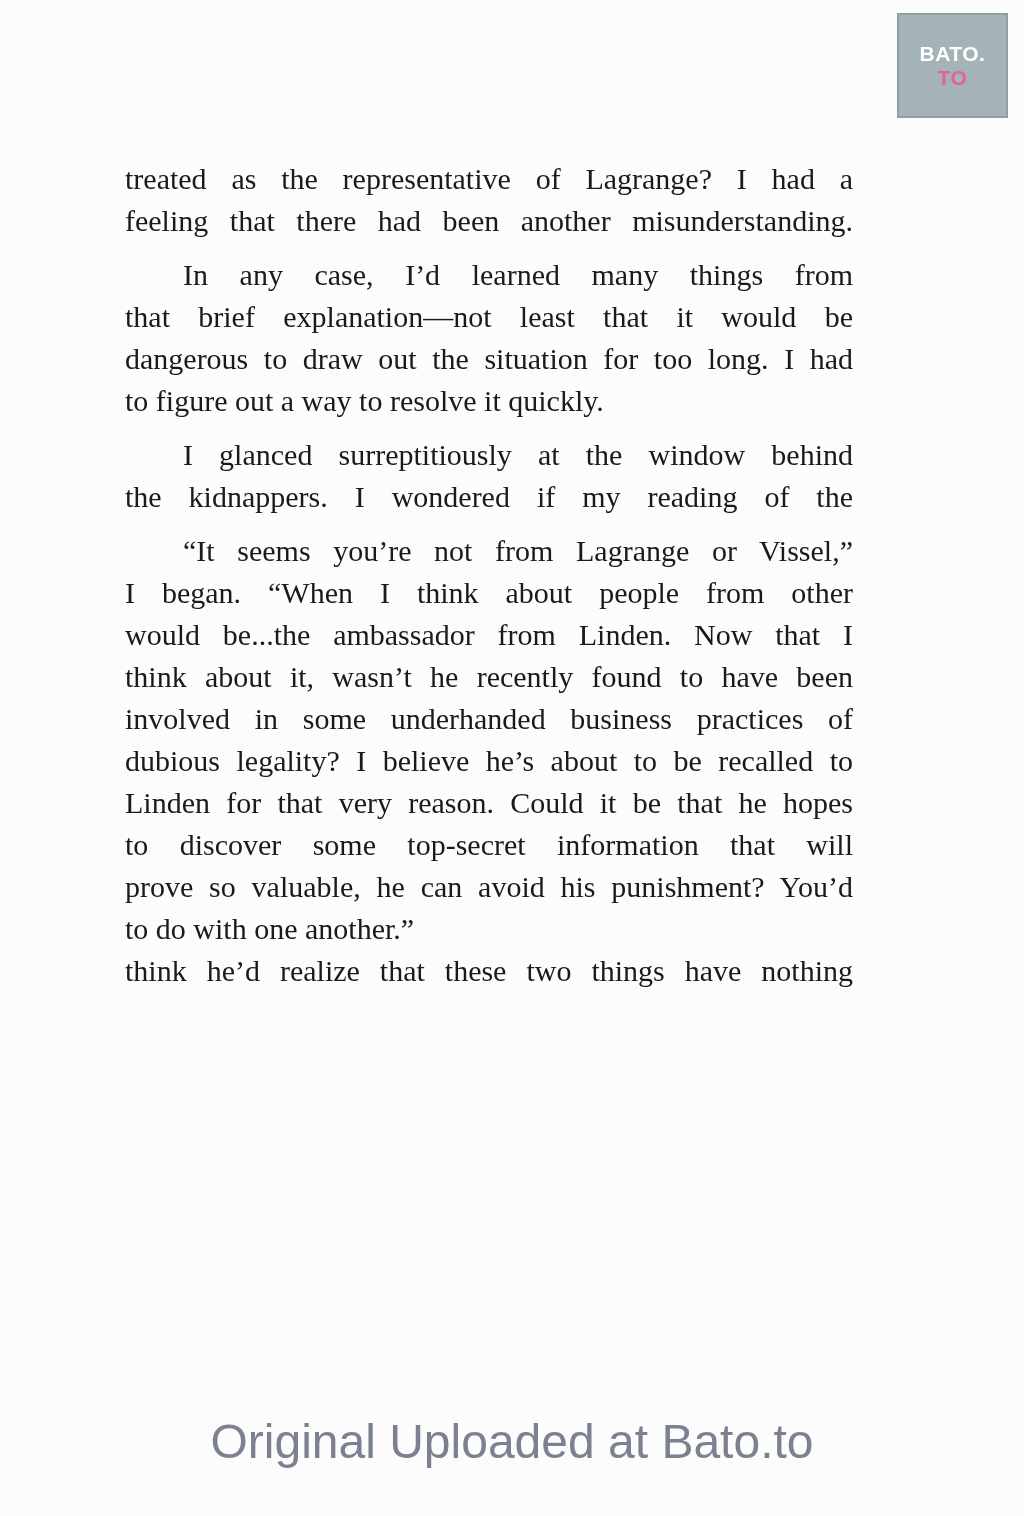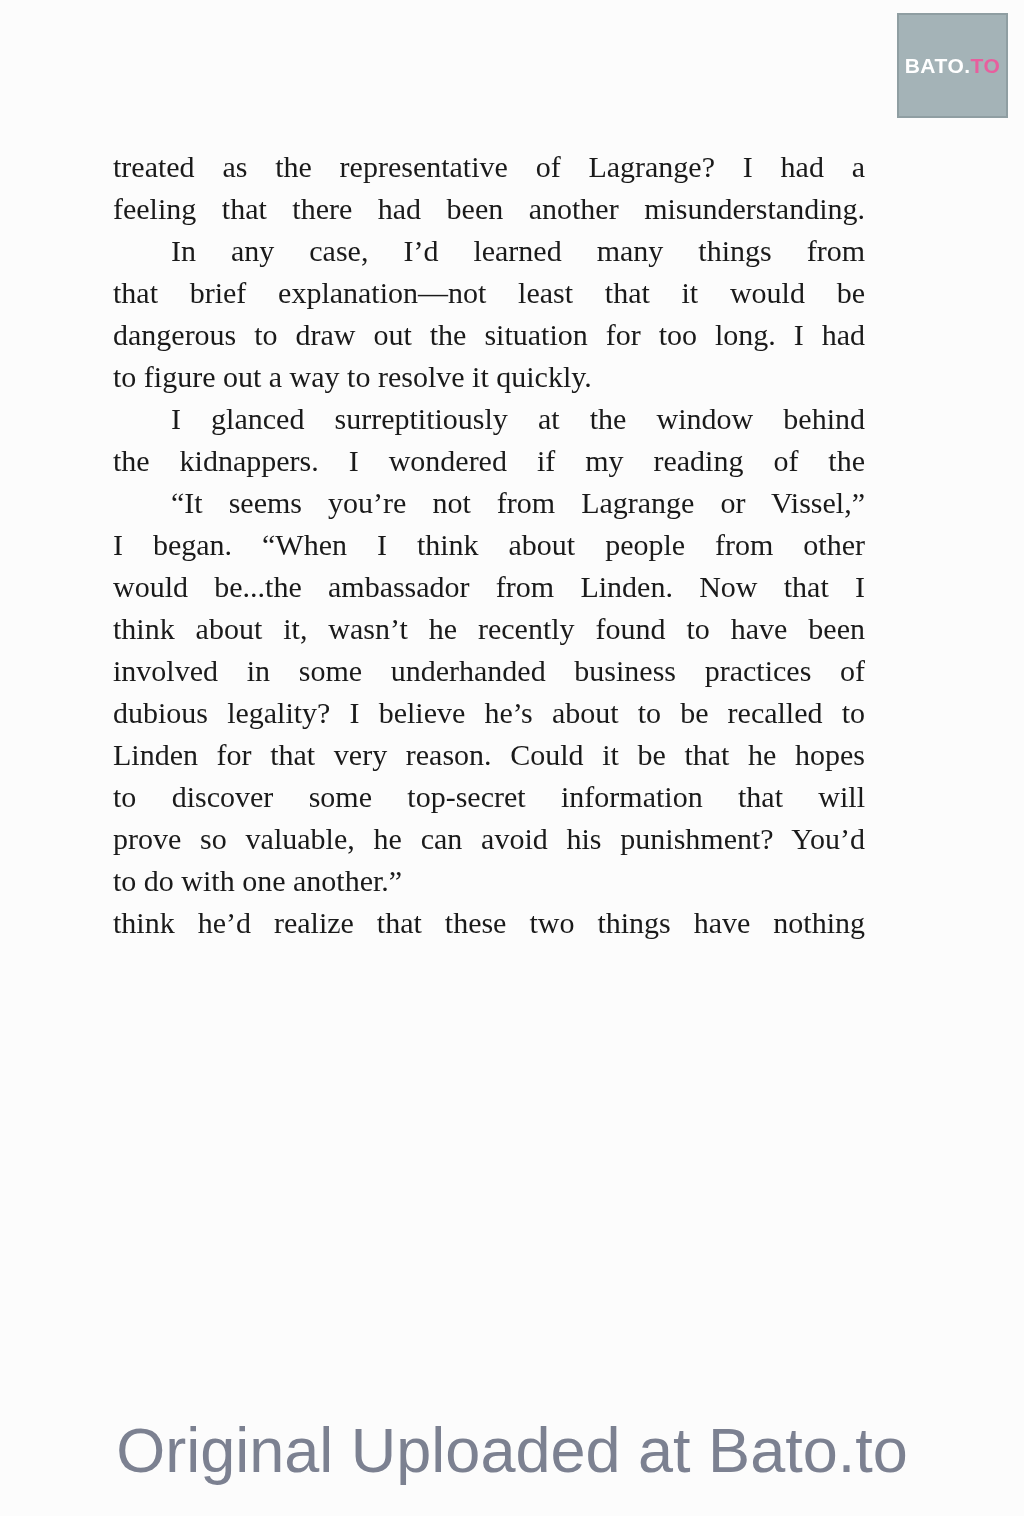--- a/index.html
+++ b/index.html
@@ -26,53 +26,54 @@
     box-sizing: border-box;
     background: #a4b3b7;
     border: 2px solid #8f9ea2;
     display: flex;
     align-items: center;
     justify-content: center;
     font-family: "Liberation Sans", sans-serif;
     font-weight: bold;
     font-size: 21px;
     letter-spacing: 0.5px;
+    flex-direction: column;
   }
   .logo-badge .logo-primary { color: #ffffff; }
   .logo-badge .logo-accent  { color: #e75f9e; }
 
   
   .text-block {
     position: absolute;
     left: 113px;
     top: 146px;
     width: 752px;
     font-family: "Liberation Serif", serif;
     font-size: 30px;
     line-height: 42px;
     color: #1a1a1a;
   }
-  .para { margin: 0; }
+  .para { margin: 12px; }
   .line {
     text-align: justify;
     text-align-last: justify;
     white-space: normal;
   }
   .line.endline { text-align-last: left; }
   .line.indent  { padding-left: 58px; }
 
   
   .watermark {
     position: absolute;
     left: 0;
     top: 1414px;
     width: 1024px;
     text-align: center;
     font-family: "Liberation Sans", sans-serif;
-    font-size: 63px;
+    font-size: 48px;
     color: #7c8191;
   }
 </style>
 </head>
 <body>
 
 <div class="screen">
 
   <div class="logo-badge">
     <span class="logo-primary">BATO.</span>

